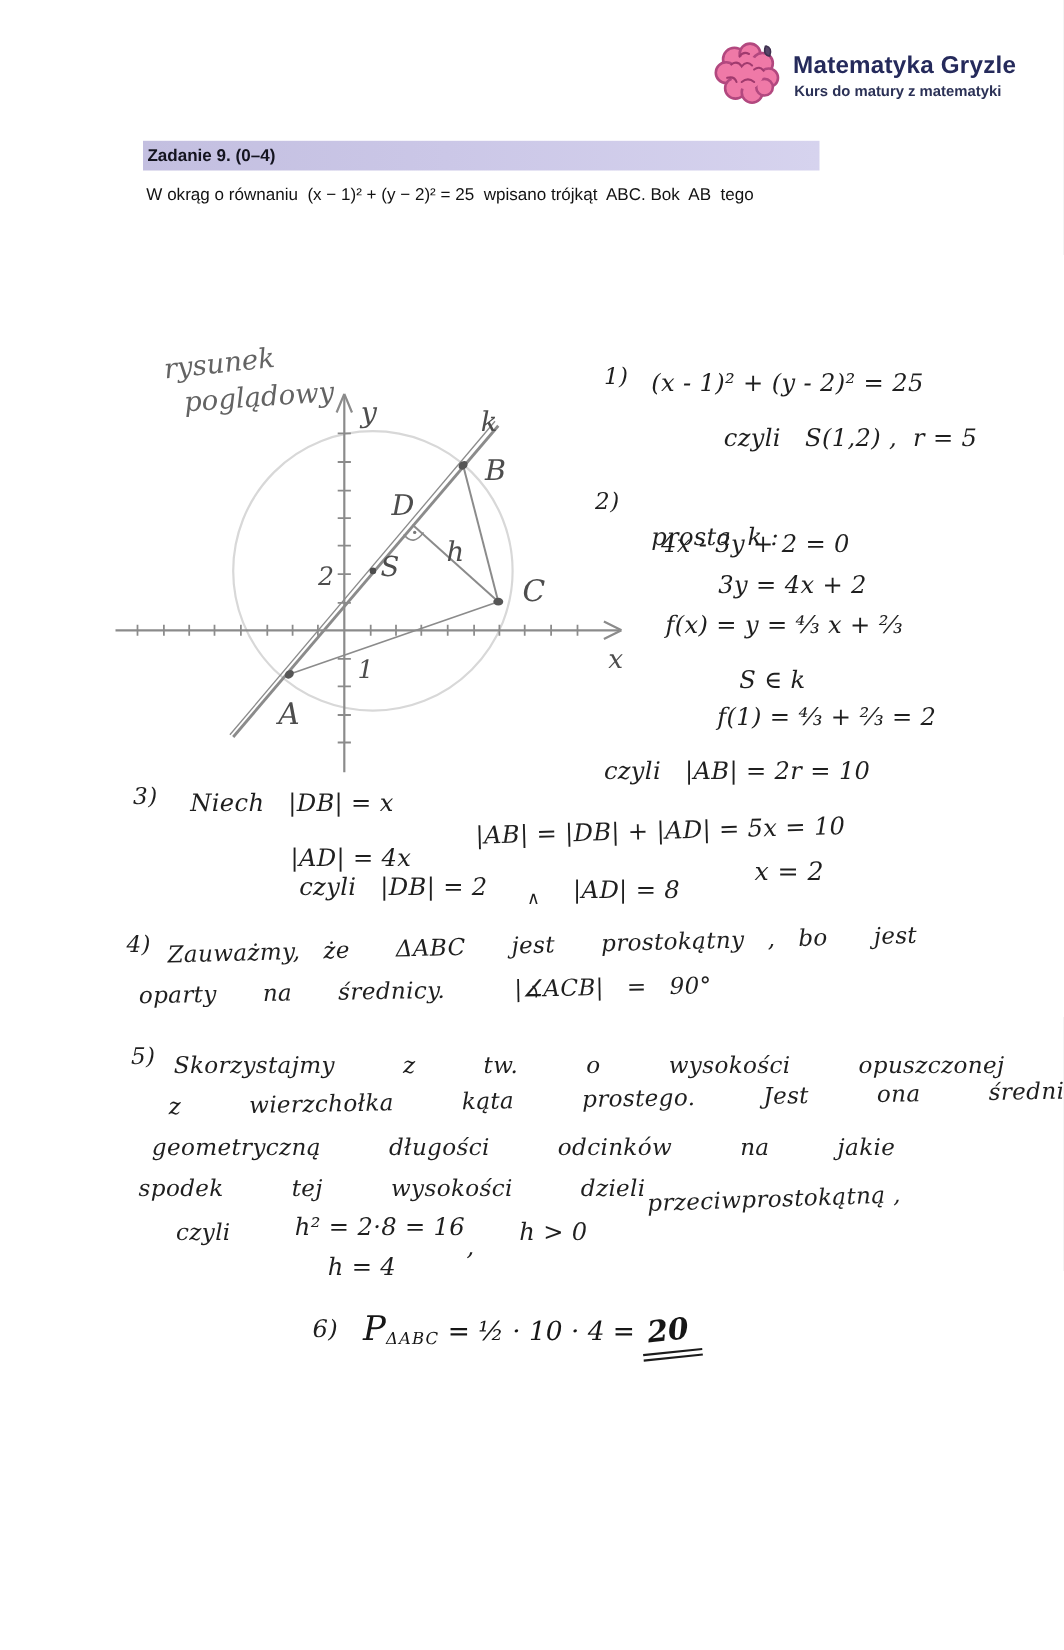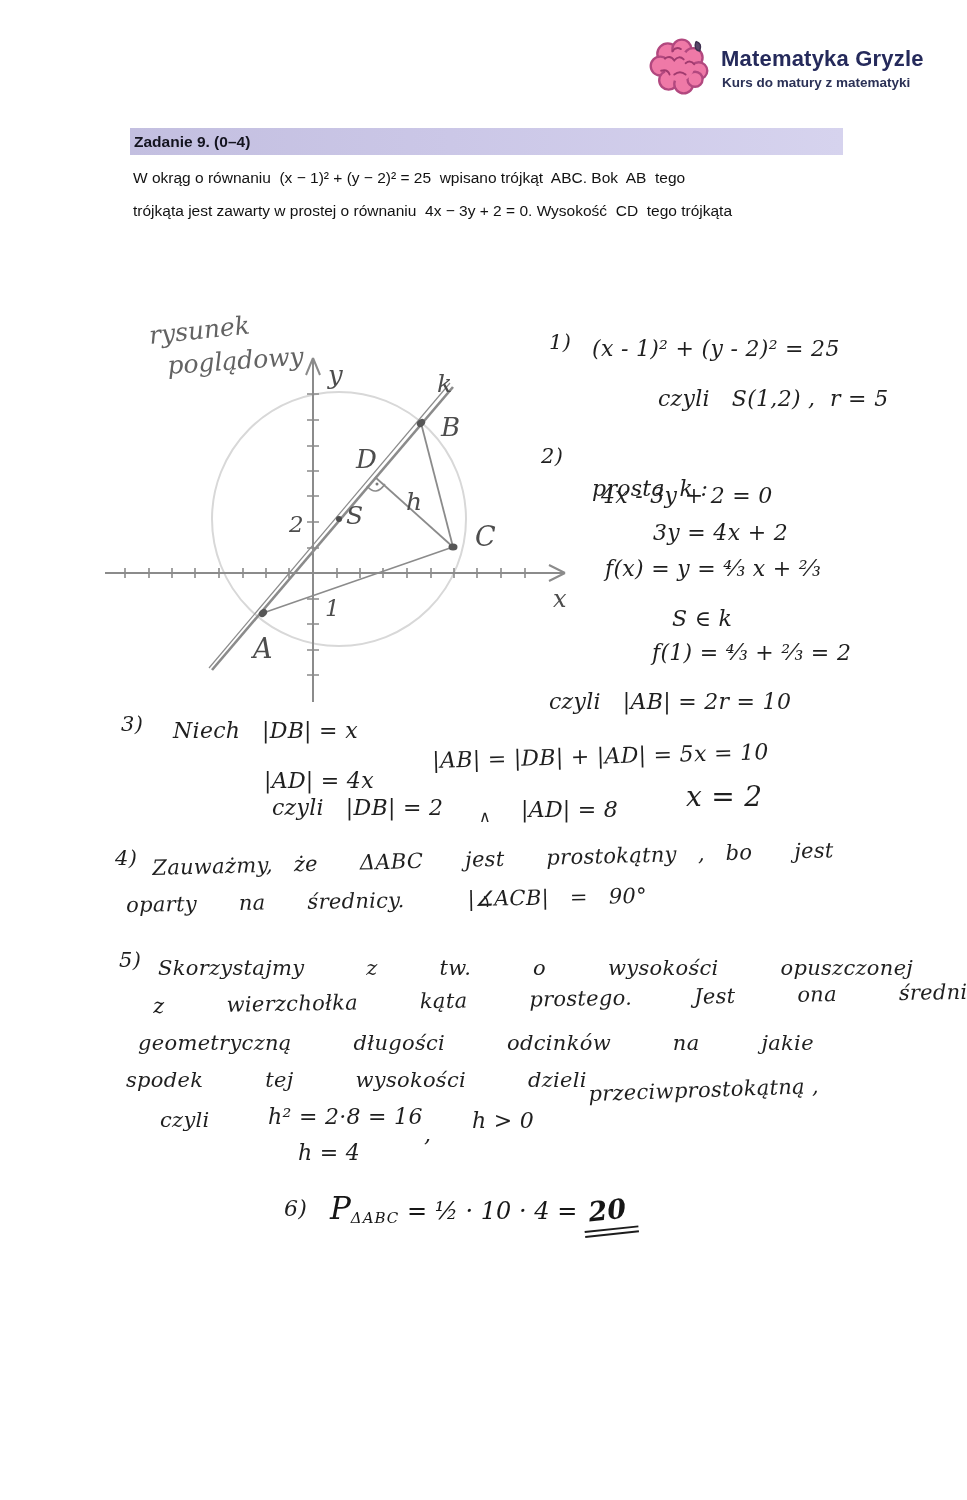--- a/index.html
+++ b/index.html
@@ -16,21 +16,21 @@
     position:absolute;left:721px;top:46px;
     font-size:22px;font-weight:bold;color:#252a5b;letter-spacing:.2px;
     white-space:pre;
   }
   .logo-sub{
     position:absolute;left:722px;top:75px;
     font-size:13.5px;font-weight:bold;color:#2b3156;white-space:pre;
   }
   
   .task-header{
-    position:absolute;left:130px;top:128px;width:713px;height:27px;
+    position:absolute;left:130px;top:128px;width:615px;height:27px;
     background:linear-gradient(90deg,#c3bfe0 0%,#cbc7e7 45%,#d6d3ee 100%);
     display:flex;align-items:center;
   }
   .task-header span{
     font-size:15.5px;font-weight:bold;color:#14141f;padding-left:4px;white-space:pre;
   }
   .statement{position:absolute;left:133px;top:161px;width:720px;}
   .stmt-line{
     display:block;font-size:15.5px;color:#121212;line-height:33px;white-space:pre;
   }
@@ -38,21 +38,21 @@
     position:absolute;left:133px;top:271px;
     font-size:15.5px;font-weight:bold;color:#0d0d0d;white-space:pre;
   }
   
   .hw{
     position:absolute;
     font-family:"DejaVu Serif",serif;font-style:italic;
     color:#1f1f1f;white-space:pre;letter-spacing:.3px;
     transform-origin:left top;
   }
-  .sz21{font-size:21px;} .sz22{font-size:22px;} .sz20{font-size:28px;}
+  .sz21{font-size:21px;} .sz22{font-size:22px;} .sz20{font-size:23px;}
   .prose{word-spacing:14px;}
   .prose-wide{word-spacing:24px;}
   .r-1{transform:rotate(-1deg);} .r-15{transform:rotate(-1.5deg);} .r-2{transform:rotate(-2deg);}
   .stepnum{font-size:21px;}
   
   .s6{position:absolute;left:330px;top:1190px;font-family:"DejaVu Serif",serif;font-style:italic;color:#161616;white-space:pre;}
   .s6 .pbig{font-size:31px;}
   .s6 sub{font-size:15px;letter-spacing:1px;}
   .s6 .expr{font-size:24px;}
   .s6 .res{
@@ -95,21 +95,20 @@
     <path d="M53 8 q7 2 4 10 q-7 -1 -4 -10" fill="#574668" stroke="#3f3150" stroke-width="1.5"></path>
   </svg>
   <div class="logo-title">Matematyka Gryzle</div>
   <div class="logo-sub">Kurs do matury z matematyki</div>
 
   <div class="task-header">
     <span>Zadanie 9. (0–4)</span>
   </div>
   <div class="statement">
     <span class="stmt-line">W okrąg o równaniu  (x − 1)² + (y − 2)² = 25  wpisano trójkąt  ABC. Bok  AB  tego</span>
-    <span class="stmt-line">trójkąta jest zawarty w prostej o równaniu  4x − 3y + 2 = 0. Wysokość  CD  tego trójkąta</span>
   </div>
 
   <svg class="sketch" width="490" height="405" viewBox="0 0 490 405">
 
     <circle cx="244" cy="207" r="127" stroke="#d8d8d8" stroke-width="2" fill="none"></circle>
 
     <path class="pencil" stroke-width="2" d="M218 48 V390"></path>
     <path class="pencil" stroke-width="2" d="M10 261 H468"></path>
     <path class="pencil" stroke-width="2" d="M218 46 L211 63 M218 46 L225 63"></path>
     <path class="pencil" stroke-width="2" d="M470 261 L454 253 M470 261 L454 269"></path>

